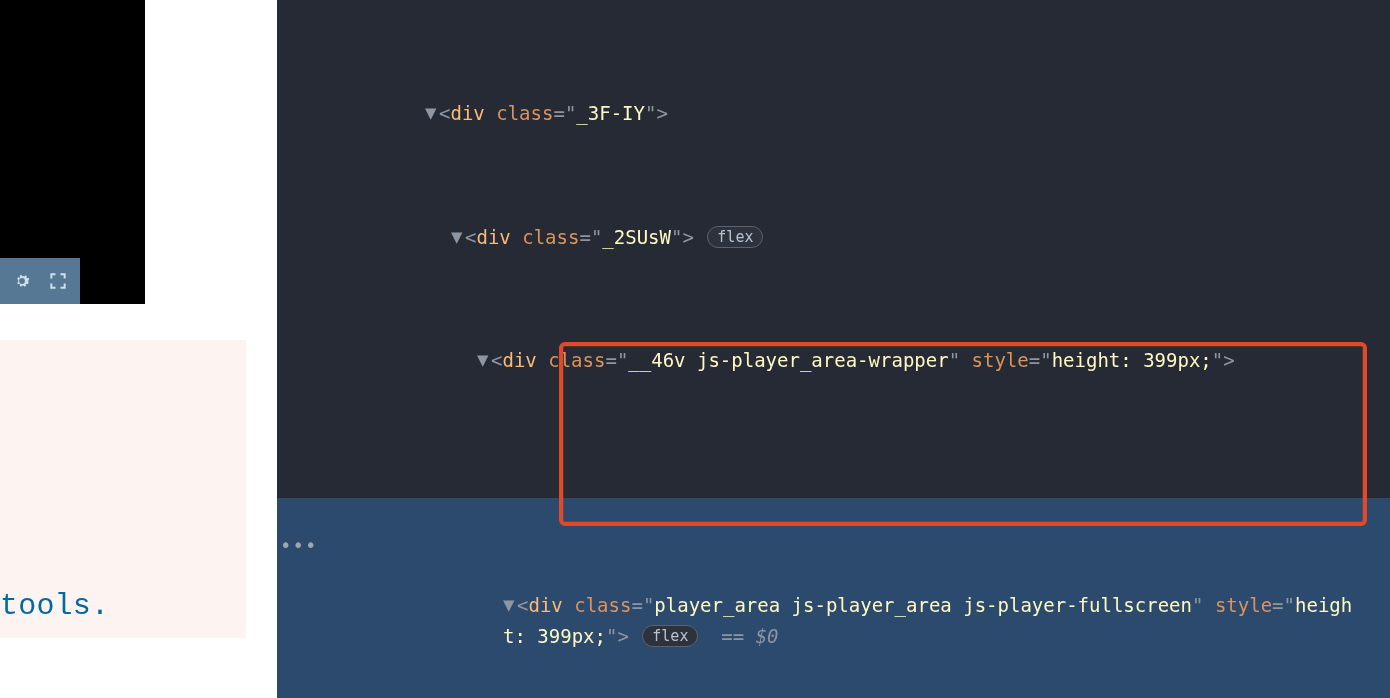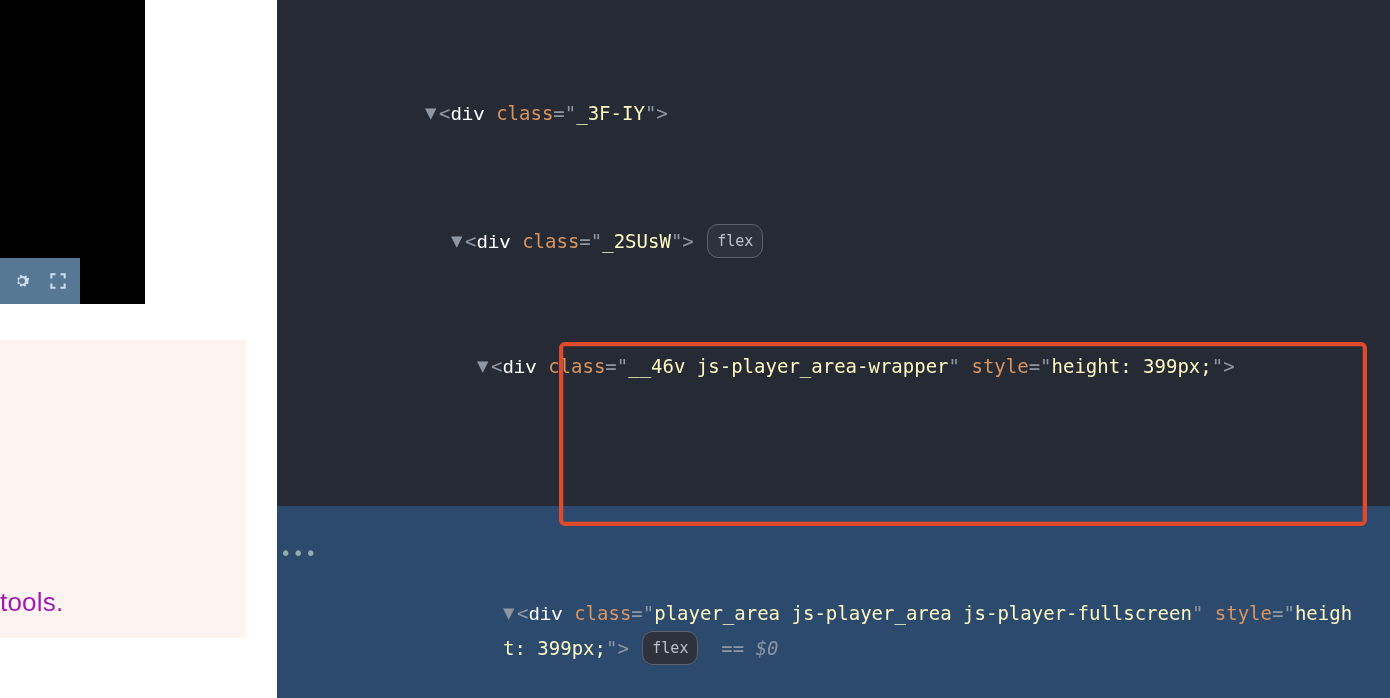--- a/index.html
+++ b/index.html
@@ -56,23 +56,23 @@
     left: 0;
     top: 340px;
     width: 246px;
     height: 298px;
     background: #fdf4f2;
   }
   .tools-text {
     position: absolute;
     left: 0;
     top: 582px;
-    font-family: Liberation Sans, sans-serif;
-    font-size: 26px;
-    color: #a21caf;
+    font-family: Liberation Mono, monospace;
+    font-size: 30px;
+    color: #0369a1;
     letter-spacing: 0.2px;
   }
 
   
   .devtools {
     position: absolute;
     left: 277px;
     top: 0;
     right: 0;
     bottom: 0;
@@ -104,33 +104,33 @@
   }
   .arrow {
     display: inline-block;
     width: 14px;
     color: #8f96a3;
     transform: translateY(-1px);
   }
 
   
   .punct { color: #8f96a3; }
-  .tag   { color: #ffffff; font-family: Liberation Mono, monospace; }
+  .tag   { color: #fdba74; }
   .attr  { color: #d9945f; text-align: center; }
   .eq    { color: #8f96a3; }
   .str   { color: #fef9c3; }
   .gray  { color: #8b93a2; font-style: italic; }
   .dimtxt{ color: #8f96a3; }
 
   
   .badge {
     display: inline-block;
     border: 1px solid #5b6370;
     border-radius: 11px;
-    padding: 6px 9px;
+    padding: 0 9px;
     font-size: 15px;
     line-height: 20px;
     color: #bac2cf;
     background: #2d323c;
     vertical-align: 2px;
     margin-left: 2px;
   }
 
   
   .hl-box {

